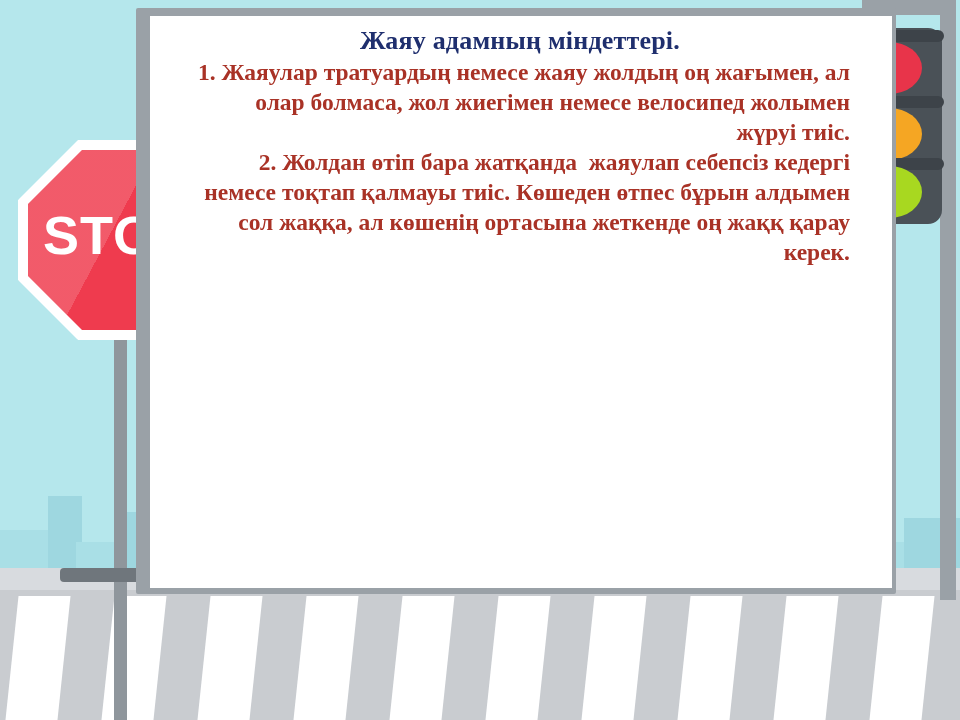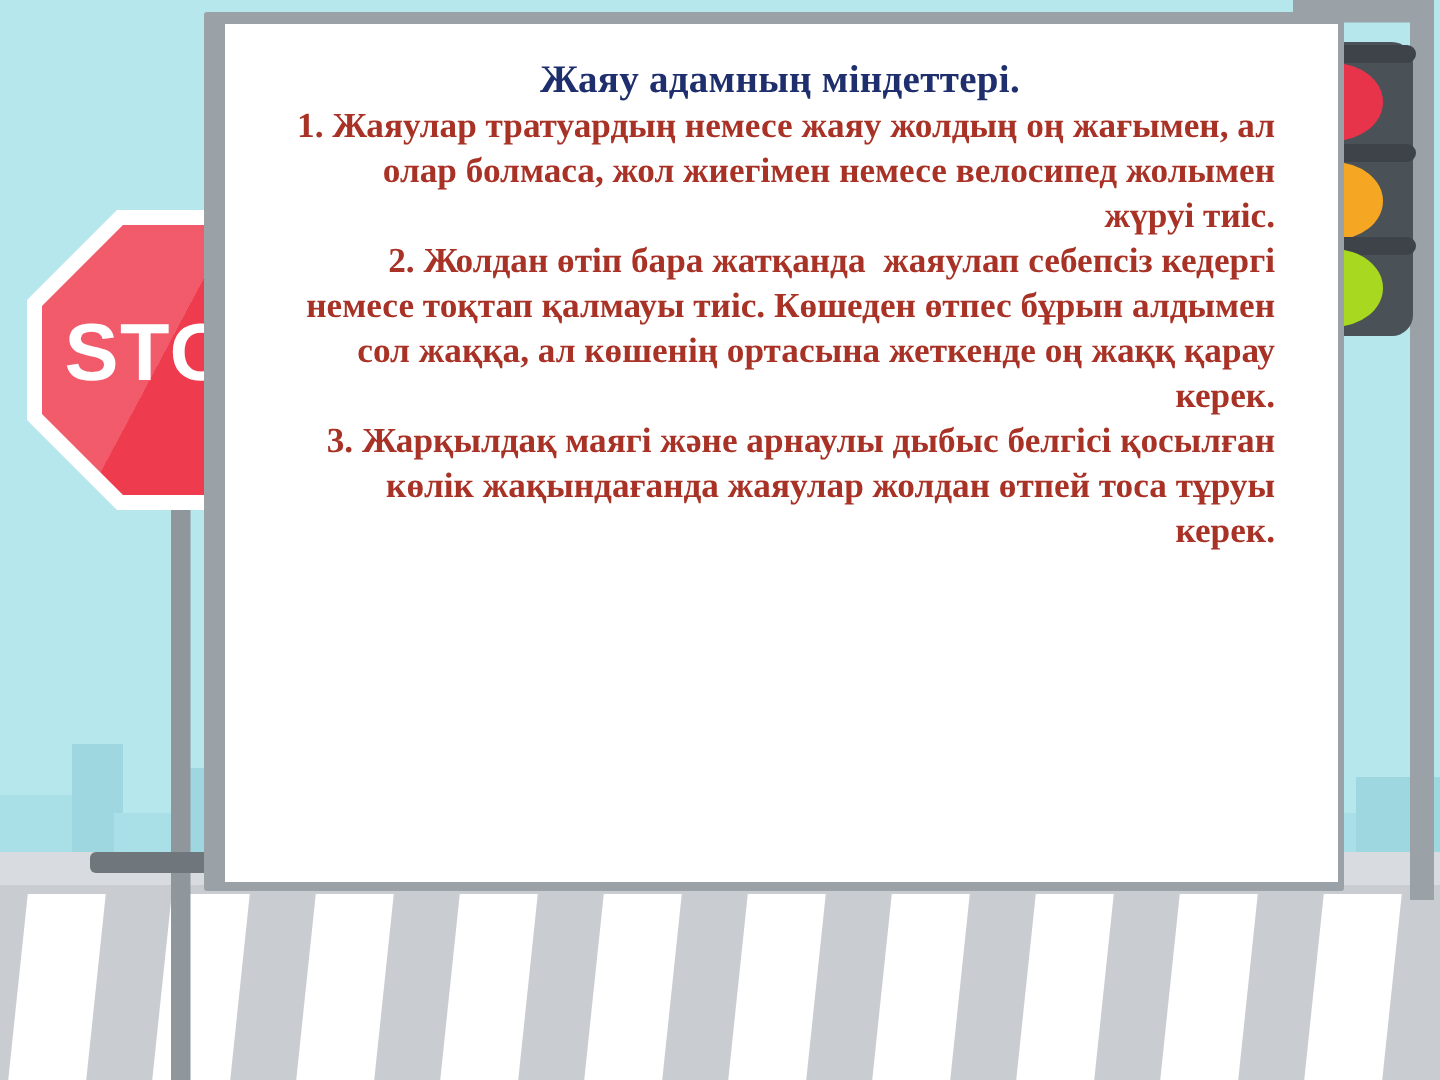--- a/index.html
+++ b/index.html
@@ -198,21 +198,21 @@
     top: 26px;
     width: 660px;
     height: 630px;
   }
   .doc-title {
     color: #1f2f6e;
     font-family: "Liberation Serif", serif;
     font-weight: bold;
     font-size: 26px;
     text-align: center;
-    margin: 12px 0 2px 0;
+    margin: 0 0 2px 0;
     letter-spacing: 0.2px;
   }
   .doc-body {
     color: #a93226;
     font-family: "Liberation Serif", serif;
     font-weight: bold;
     font-size: 23.5px;
     line-height: 1.275;
     margin: 0;
     text-align: right;
@@ -270,16 +270,15 @@
   </div>
   <div class="stop-pole-base"></div>
 
   <div class="board-shadow"></div>
   <div class="board"></div>
 
   <div class="board-inner">
     <div class="doc-title">Жаяу адамның міндеттері.</div>
     <p class="doc-body para">1. Жаяулар тратуардың немесе жаяу жолдың оң жағымен, ал олар болмаса, жол жиегімен немесе велосипед жолымен жүруі тиіс.</p>
     <p class="doc-body para">2. Жолдан өтіп бара жатқанда  жаяулап себепсіз кедергі  немесе тоқтап қалмауы тиіс. Көшеден өтпес бұрын алдымен сол жаққа, ал көшенің ортасына жеткенде оң жаққ қарау керек.</p>
-    <p class="doc-body para">3. Жарқылдақ маягі және арнаулы дыбыс белгісі қосылған көлік жақындағанда жаяулар жолдан өтпей тоса тұруы керек.</p>
   </div>
 
 </div>
 
 </body></html>

